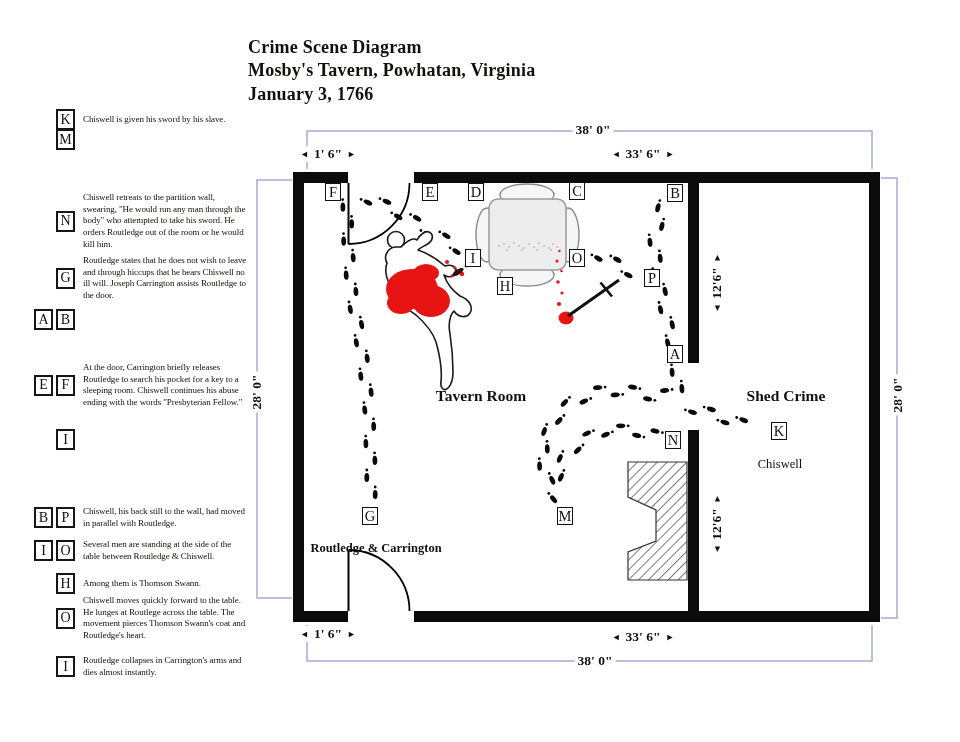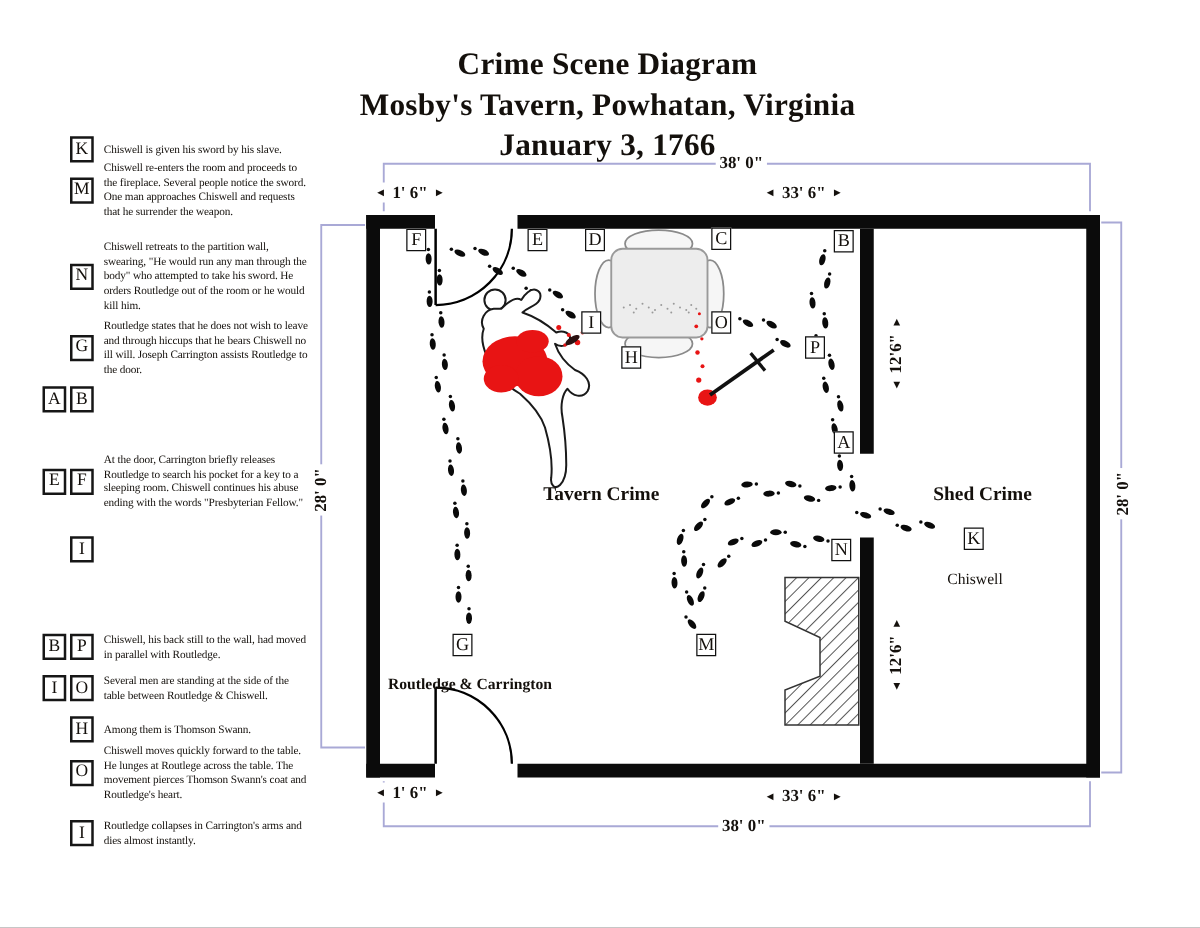--- a/index.html
+++ b/index.html
@@ -1,19 +1,19 @@
 <!DOCTYPE html>
 <html><head>
 <meta charset="utf-8">
 <style>
   html,body{margin:0;padding:0;background:#9a9a9a;}
   .page{position:relative;width:960px;height:742px;background:#ffffff;
         font-family:"Liberation Serif",serif;color:#14100c;margin:0 auto;overflow:hidden;}
-  .title{position:absolute;left:236px;top:36px;width:500px;text-align:center;
-         font-size:25px;font-weight:600;line-height:1.3;letter-spacing:.2px;}
+  .title{position:absolute;left:248px;top:36px;width:500px;
+         font-size:18px;font-weight:600;line-height:1.3;letter-spacing:.2px;}
   .legend-item{position:absolute;left:30px;width:220px;display:flex;align-items:center;}
   .legend-letters{width:45px;display:flex;justify-content:flex-end;gap:3px;flex:none;}
   .lbox{display:flex;align-items:center;justify-content:center;width:15px;height:17px;
         border:2px solid #161616;background:#fff;font-size:14px;line-height:1;}
   .legend-text{margin-left:8px;width:166px;font-size:9px;font-weight:normal;line-height:1.3;letter-spacing:-0.1px;}
   .marker-box{position:absolute;transform:translate(-50%,-50%);display:flex;align-items:center;
         justify-content:center;width:14px;height:16px;border:1.8px solid #111;background:#fff;
         font-size:14.5px;line-height:1;z-index:5;}
   .dim-label{position:absolute;transform:translate(-50%,-50%);display:flex;align-items:center;
         background:#fff;font-size:13.5px;font-weight:600;white-space:nowrap;z-index:4;padding:0 3px;}
@@ -41,21 +41,20 @@
       <div class="legend-item" style="top: 109px;">
         <div class="legend-letters">
           <div class="lbox">K</div>
         </div>
         <div class="legend-text">Chiswell is given his sword by his slave.</div>
       </div>
       <div class="legend-item" style="top: 129px;">
         <div class="legend-letters">
           <div class="lbox">M</div>
         </div>
-        <div class="legend-text">Chiswell re-enters the room and proceeds to the fireplace. Several people notice the sword. One man approaches Chiswell and requests that he surrender the weapon.</div>
       </div>
       <div class="legend-item" style="top: 192px;">
         <div class="legend-letters">
           <div class="lbox">N</div>
         </div>
         <div class="legend-text">Chiswell retreats to the partition wall, swearing, "He would run any man through the body" who attempted to take his sword. He orders Routledge out of the room or he would kill him.</div>
       </div>
       <div class="legend-item" style="top: 255px;">
         <div class="legend-letters">
           <div class="lbox">G</div>
@@ -415,18 +414,18 @@
         <span class="dim-arrow r">►</span>
       </div>
       <div class="dim-label" style="left: 643px; top: 637px;">
         <span class="dim-arrow l">◄</span>
         <span>33' 6"</span>
         <span class="dim-arrow r">►</span>
       </div>
       <div class="dim-label" style="left: 595px; top: 661px;">
         <span>38' 0"</span>
       </div>
-      <div class="room-label" style="left: 481px; top: 396px;">Tavern Crime</div>
+      <div class="room-label" style="left: 481px; top: 396px;">Tavern Room</div>
       <div class="room-label" style="left: 786px; top: 396px;">Shed Crime</div>
       <div class="fig-label b" style="left: 376px; top: 537px;">Routledge &amp; Carrington</div>
       <div class="fig-label" style="left: 780px; top: 453px;">Chiswell</div>
     </div>
 </div>
 
 </body></html>

